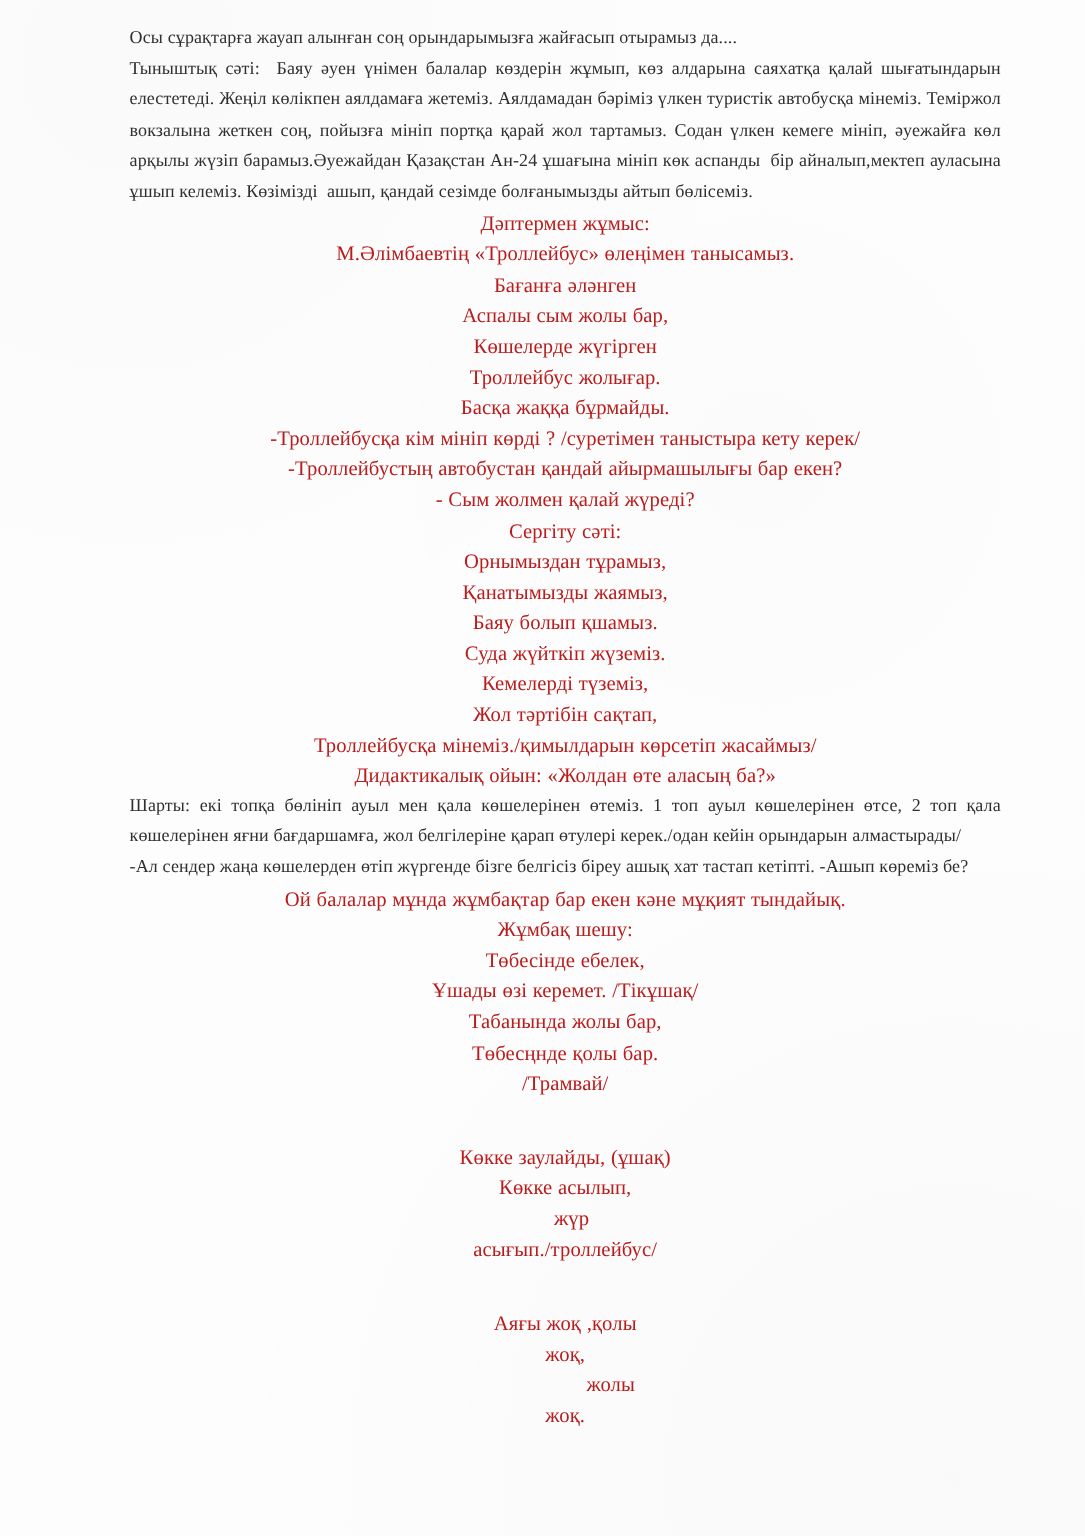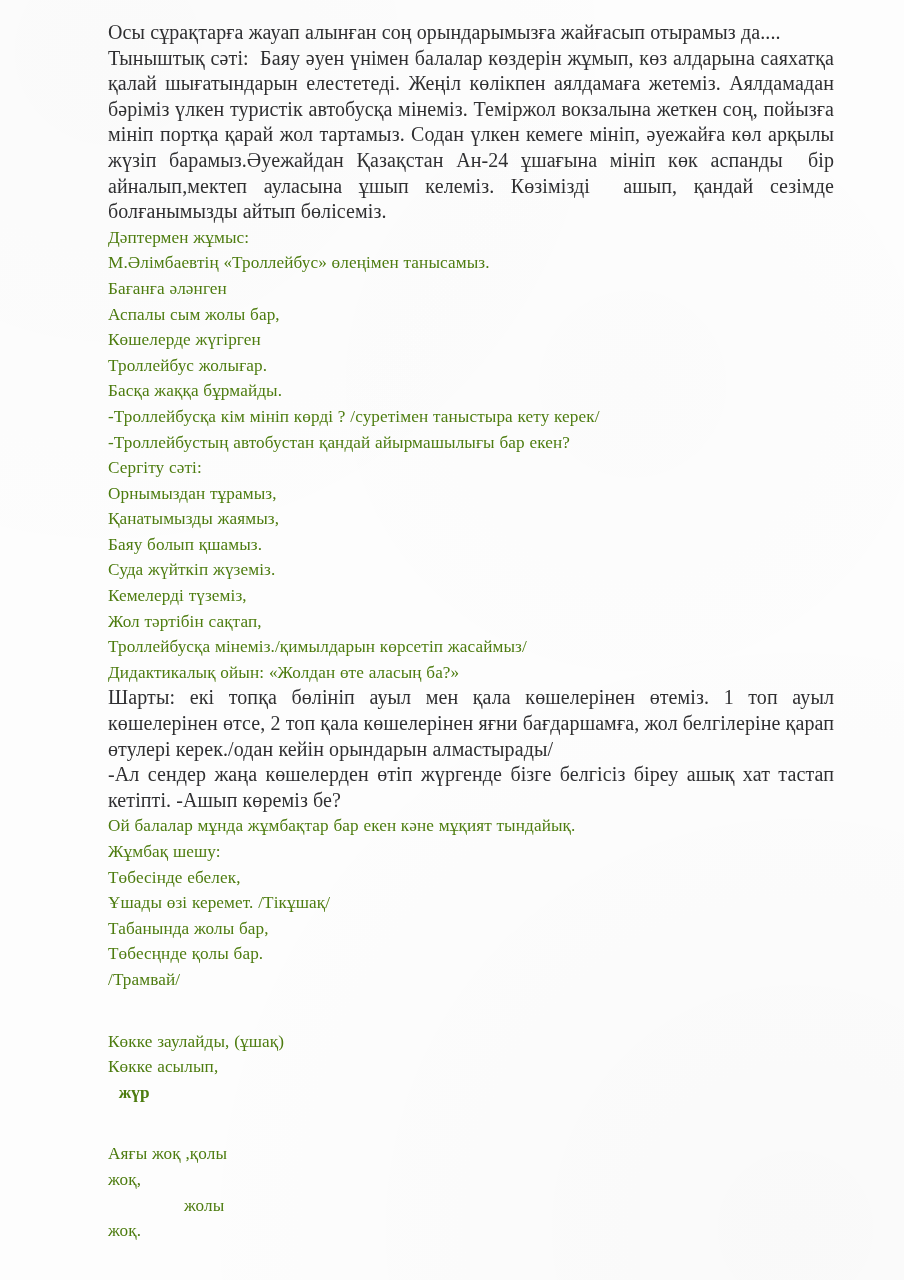--- a/index.html
+++ b/index.html
@@ -32,36 +32,37 @@
   }
   .content {
     position: absolute;
     left: 108px;
     top: 20px;
     width: 726px;
   }
   .line {
     font-size: 17.2px;
     line-height: 25.6px;
-    color: #4d7c0f;
+    color: #b91c1c;
     letter-spacing: 0.1px;
     white-space: pre-wrap;
     word-spacing: 0.3px;
+    text-align: center;
   }
   .para {
-    font-size: 20px;
+    font-size: 15px;
     line-height: 25.6px;
     color: #2f2f31;
     text-align: justify;
     text-justify: inter-word;
     letter-spacing: 0.1px;
     white-space: pre-wrap;
   }
   .gap-lg { height: 36px; }
-  .indent-1 { padding-left: 6px; font-weight: bold; }
+  .indent-1 { padding-left: 6px; }
   .indent-2 { padding-left: 76px; }
   .block { margin: 0; }
 </style>
 </head>
 <body>
 
 <div class="page">
   <div class="scan-noise"></div>
 
   <div class="content">
@@ -72,20 +73,21 @@
     <div class="line">Дәптермен жұмыс:</div>
     <div class="line">М.Әлімбаевтің «Троллейбус» өлеңімен танысамыз.</div>
     <div class="line">Бағанға әләнген</div>
     <div class="line">Аспалы сым жолы бар,</div>
     <div class="line">Көшелерде жүгірген</div>
     <div class="line">Троллейбус жолығар.</div>
     <div class="line">Басқа жаққа бұрмайды.</div>
 
     <div class="line">-Троллейбусқа кім мініп көрді ? /суретімен таныстыра кету керек/</div>
     <div class="line">-Троллейбустың автобустан қандай айырмашылығы бар екен?</div>
+    <div class="line">- Сым жолмен қалай жүреді?</div>
 
     <div class="line">Сергіту сәті:</div>
     <div class="line">Орнымыздан тұрамыз,</div>
     <div class="line">Қанатымызды жаямыз,</div>
     <div class="line">Баяу болып қшамыз.</div>
     <div class="line">Суда жүйткіп жүземіз.</div>
     <div class="line">Кемелерді түземіз,</div>
     <div class="line">Жол тәртібін сақтап,</div>
     <div class="line">Троллейбусқа мінеміз./қимылдарын көрсетіп жасаймыз/</div>
 
@@ -99,20 +101,21 @@
     <div class="line">Ұшады өзі керемет. /Тікұшақ/</div>
     <div class="line">Табанында жолы бар,</div>
     <div class="line">Төбесңнде қолы бар.</div>
     <div class="line">/Трамвай/</div>
 
     <div class="gap-lg"></div>
 
     <div class="line">Көкке заулайды, (ұшақ)</div>
     <div class="line">Көкке асылып,</div>
     <div class="line indent-1"> жүр</div>
+    <div class="line">асығып./троллейбус/</div>
 
     <div class="gap-lg"></div>
 
     <div class="line">Аяғы жоқ ,қолы</div>
     <div class="line">жоқ,</div>
     <div class="line indent-2">жолы</div>
     <div class="line">жоқ.</div>
 
   </div>
 </div>

